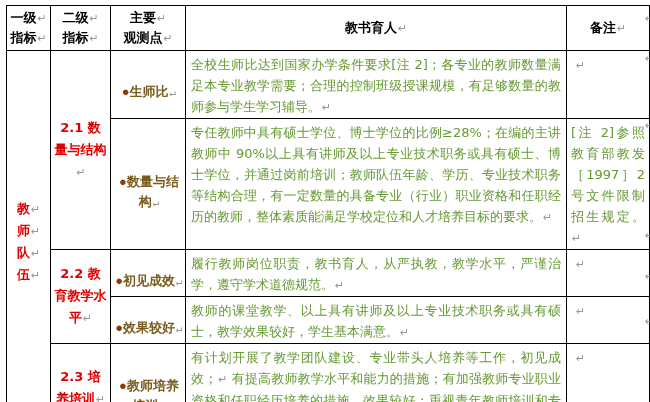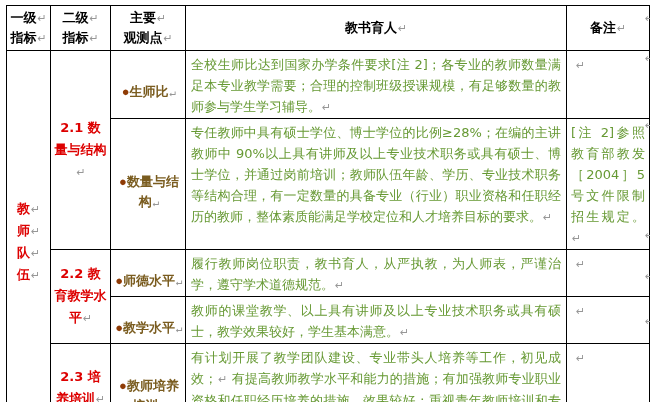--- a/index.html
+++ b/index.html
@@ -148,42 +148,42 @@
   </tr>
 
   <tr style="height:110px">
     <td class="obs">
       <span class="bullet">●</span><span>数量与结构</span><span class="pil">↵</span>
     </td>
     <td class="req">
       <span>专任教师中具有硕士学位、博士学位的比例≥28%；在编的主讲教师中 90%以上具有讲师及以上专业技术职务或具有硕士、博士学位，并通过岗前培训；教师队伍年龄、学历、专业技术职务等结构合理，有一定数量的具备专业（行业）职业资格和任职经历的教师，整体素质能满足学校定位和人才培养目标的要求。</span><span class="pil">↵</span>
     </td>
     <td class="rem">
-      <span>[注 2]参照教育部教发［2004］5 号文件限制招生规定。</span><span class="pil">↵</span>
+      <span>[注 2]参照教育部教发［1997］2 号文件限制招生规定。</span><span class="pil">↵</span>
     </td>
   </tr>
 
   <tr style="height:41px">
     <td class="lvl2" rowspan="2">
       <span>2.2 教育教学水平</span><span class="pil">↵</span>
     </td>
     <td class="obs">
-      <span class="bullet">●</span><span>师德水平</span><span class="pil">↵</span>
-    </td>
-    <td class="req">
-      <span>履行教师岗位职责，教书育人，从严执教，为人师表，严谨治学，遵守学术道德规范。</span><span class="pil">↵</span>
+      <span class="bullet">●</span><span>初见成效</span><span class="pil">↵</span>
+    </td>
+    <td class="req">
+      <span>履行教师岗位职责，教书育人，从严执教，教学水平，严谨治学，遵守学术道德规范。</span><span class="pil">↵</span>
     </td>
     <td class="rem">
       <span class="pil" style="padding-left:5px">↵</span>
     </td>
   </tr>
 
   <tr style="height:45px">
     <td class="obs">
-      <span class="bullet">●</span><span>教学水平</span><span class="pil">↵</span>
+      <span class="bullet">●</span><span>效果较好</span><span class="pil">↵</span>
     </td>
     <td class="req">
       <span>教师的课堂教学、以上具有讲师及以上专业技术职务或具有硕士，教学效果较好，学生基本满意。</span><span class="pil">↵</span>
     </td>
     <td class="rem">
       <span class="pil" style="padding-left:5px">↵</span>
     </td>
   </tr>
 
   <tr style="height:84px">

